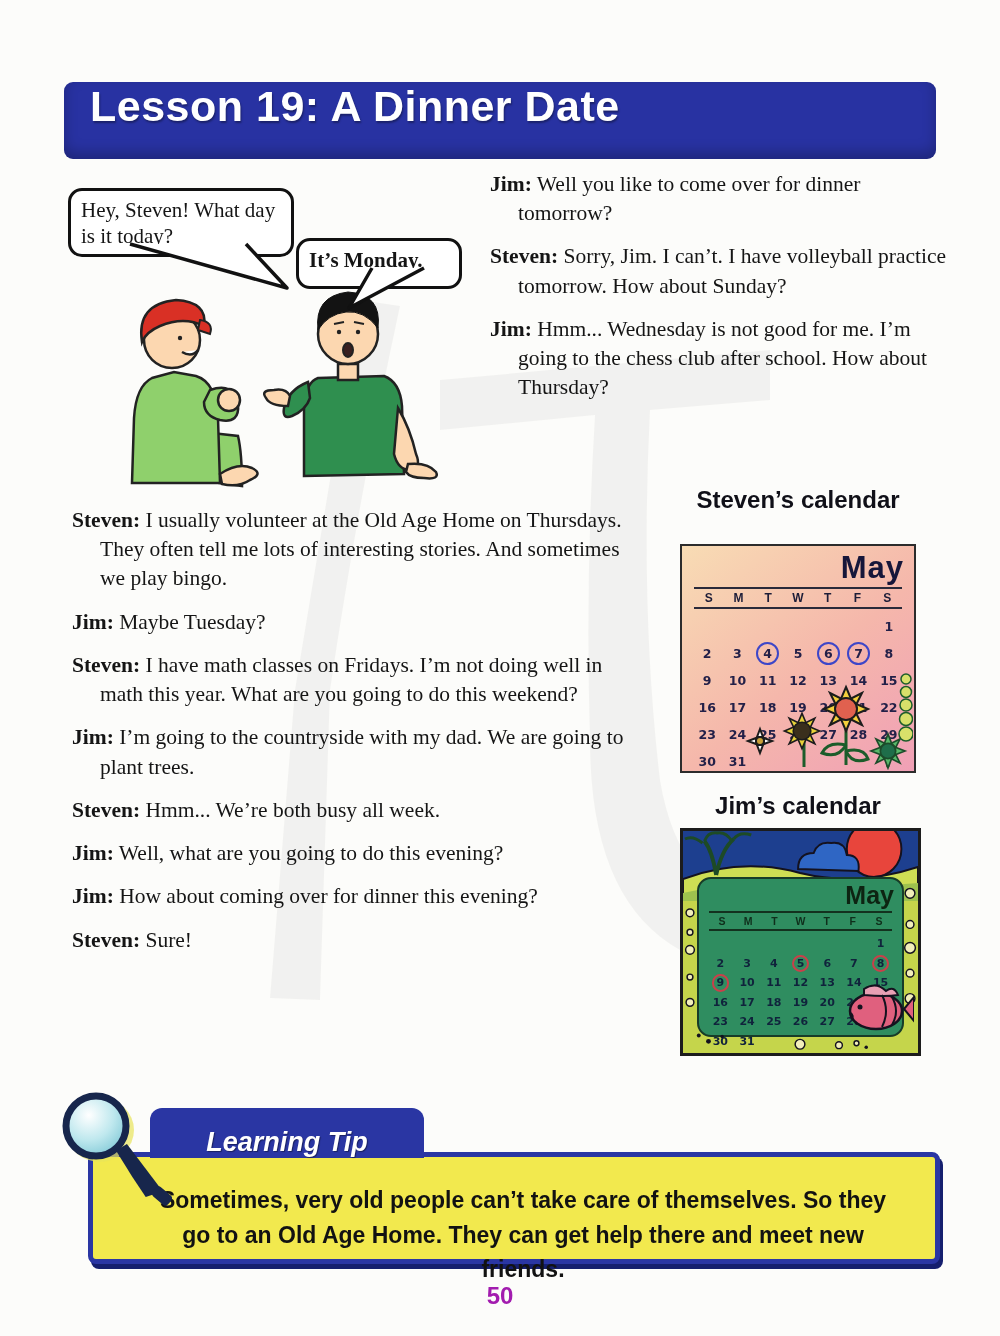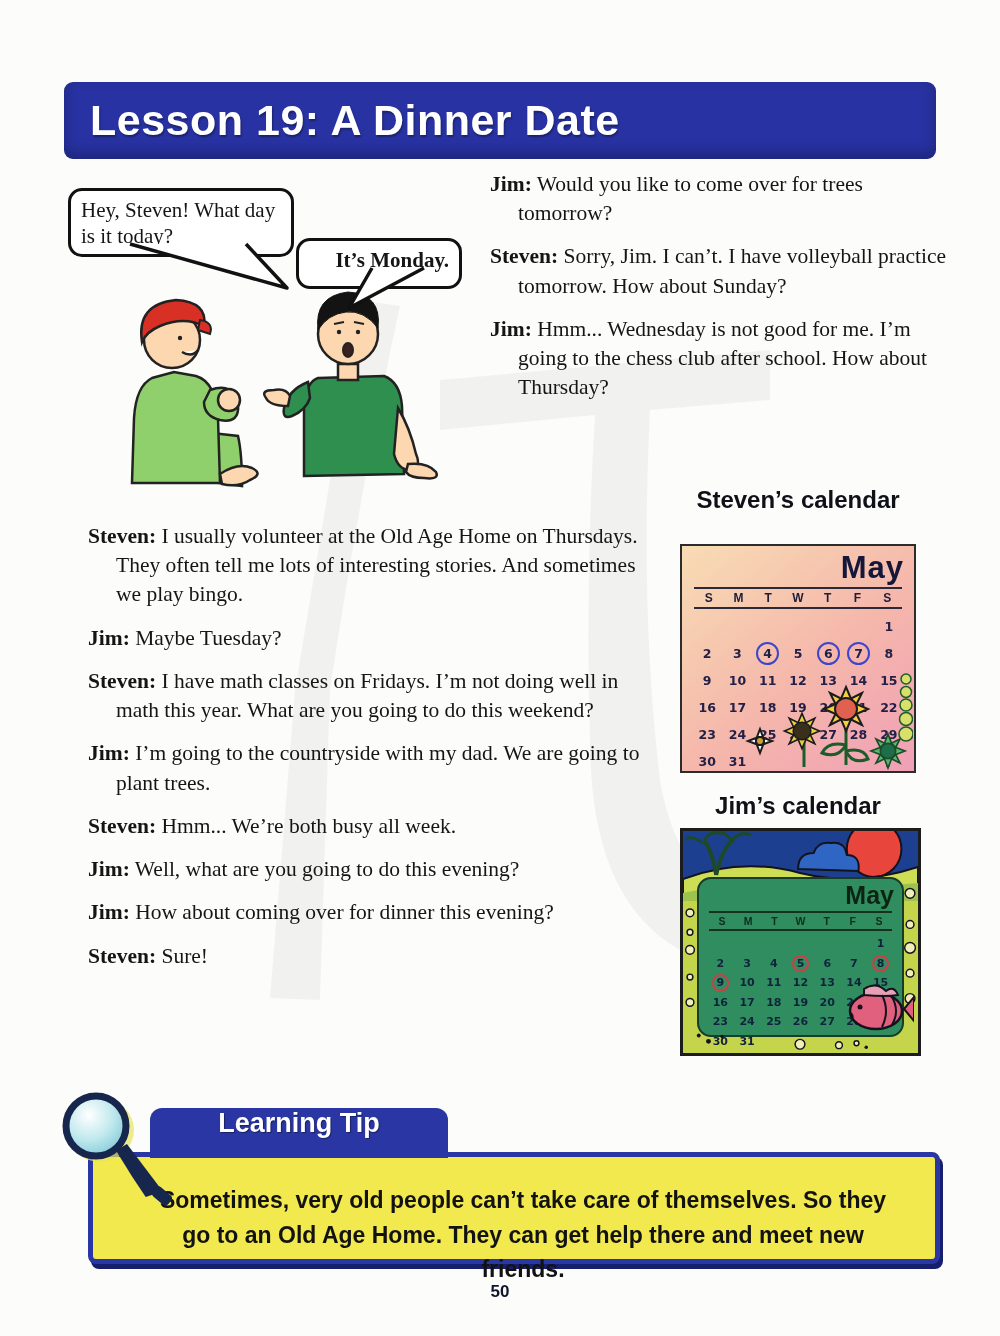--- a/index.html
+++ b/index.html
@@ -3,37 +3,37 @@
 <meta charset="utf-8">
 <style>
   html,body{margin:0;padding:0;background:#e9e9e9;}
   .page{position:relative;width:1000px;height:1336px;margin:0 auto;background:#fcfcfa;overflow:hidden;
         font-family:"Liberation Serif",serif;color:#151515;}
   .watermark{position:absolute;left:210px;top:260px;width:620px;height:760px;opacity:.05;pointer-events:none;}
 
   
   .banner{position:absolute;left:64px;top:82px;width:872px;height:77px;
           background:var(--banner-blue,#2832a2);border-radius:9px;
-          box-shadow:inset 0 -6px 14px rgba(0,0,0,.25);display:flex;align-items:center;}
+          box-shadow:inset 0 -6px 14px rgba(0,0,0,.25);display:flex;align-items:flex-start;}
   .banner h1{margin:0 0 0 26px;font-family:"Liberation Sans",sans-serif;font-size:43px;font-weight:800;
              color:#ffffff;letter-spacing:.5px;text-shadow:1px 2px 2px rgba(0,0,0,.35);}
 
   
   .bubble{position:absolute;background:#fff;border:3.5px solid #111;border-radius:14px;
           font-size:21px;line-height:1.25;padding:6px 10px;z-index:3;}
   .bubble1{left:68px;top:188px;width:200px;height:51px;}
-  .bubble2{left:296px;top:238px;width:140px;height:33px;font-weight:700;text-align:right;}
+  .bubble2{left:296px;top:238px;width:140px;height:33px;font-weight:700;}
   .tails{position:absolute;left:0;top:0;width:1000px;height:1336px;pointer-events:none;z-index:4;}
 
   
   .dialogue p{margin:0 0 14px 0;font-size:21.5px;line-height:1.36;
               padding-left:28px;text-indent:-28px;}
   .dialogue b{font-weight:700;text-align:right;}
   .right-col{position:absolute;left:490px;top:170px;width:468px;}
-  .main-col{position:absolute;left:88px;top:506px;width:566px;margin-top:16px;}
+  .main-col{position:absolute;left:72px;top:506px;width:566px;}
 
   
   .boys{position:absolute;left:92px;top:278px;width:370px;height:215px;z-index:1;}
 
   
   .cal-label{position:absolute;font-family:"Liberation Sans",sans-serif;font-weight:700;font-size:24px;
              color:#101018;text-align:center;}
   .steven-label{left:672px;top:486px;width:252px;}
   .jim-label{left:672px;top:792px;width:252px;}
 
@@ -63,33 +63,33 @@
   .jim-inner .cal-month{font-size:25px;color:#0d2412;}
   .jim-inner .cal-rule{border-top:2px solid #13321f;}
   .jim-inner .cal-days{color:#0f2e1b;font-size:10.5px;}
   .jim-inner .cal-grid{row-gap:2px;font-size:11px;color:#10233c;margin-top:4px;}
   .jim-inner .cal-cell{height:17.5px;}
   .jim-inner .cal-cell.circled{width:17.5px;}
   .jim-bubbles{position:absolute;left:0;top:0;width:100%;height:100%;pointer-events:none;}
   .jim-fish{position:absolute;right:4px;bottom:18px;width:72px;height:52px;}
 
   
-  .tip-tab{position:absolute;left:150px;top:1108px;width:298px;height:50px;background:var(--tip-blue,#2a36a3);
-           border-radius:12px 12px 0 0;display:flex;align-items:flex-start;justify-content:center;z-index:2;}
+  .tip-tab{position:absolute;left:150px;top:1108px;width:274px;height:50px;background:var(--tip-blue,#2a36a3);
+           border-radius:12px 12px 0 0;display:flex;align-items:flex-end;justify-content:center;z-index:2;font-style:italic;}
   .tip-tab span{font-family:"Liberation Sans",sans-serif;font-weight:800;font-size:27px;color:#fff;
                 text-shadow:1px 1px 1px rgba(0,0,0,.4);}
   .tip-box{position:absolute;left:88px;top:1152px;width:852px;height:112px;box-sizing:border-box;
            background:var(--tip-yellow,#f2e94e);border:5px solid var(--tip-blue,#2a36a3);border-radius:8px;
            box-shadow:3px 5px 0 #151f6e;z-index:1;}
   .tip-box p{margin:0;padding:26px 40px 0 58px;text-align:center;
              font-family:"Liberation Sans",sans-serif;font-weight:700;font-size:23px;line-height:1.5;color:#121212;}
   .magnifier{position:absolute;left:56px;top:1090px;width:130px;height:125px;z-index:3;}
 
   .page-number{position:absolute;left:0;top:1282px;width:100%;text-align:center;
-               font-family:"Liberation Sans",sans-serif;font-weight:800;font-size:17px;color:#0f172a;}
+               font-family:"Liberation Sans",sans-serif;font-weight:800;font-size:24px;color:#a21caf;}
 </style>
 </head>
 <body>
 
 <div class="page">
 
   <svg class="watermark" viewBox="0 0 620 760">
     <path d="M150 40 L190 46 Q150 230 120 430 L110 740 L60 738 L85 430 Q120 220 150 40Z" fill="#444"></path>
     <path d="M230 120 L560 90 L560 140 L440 150 Q430 350 450 520 Q470 640 560 640 L600 600 L605 660 Q560 730 470 690 Q380 640 380 480 Q375 320 385 155 L230 170Z" fill="#444"></path>
   </svg>
@@ -134,21 +134,21 @@
       <circle cx="256" cy="56" r="30" fill="#fcd7b0" stroke="#222" stroke-width="2.5"></circle>
       <path d="M226 52 Q222 18 256 14 Q290 16 286 50 Q272 32 254 34 Q236 36 226 52 Z" fill="#131313" stroke="#131313"></path>
       <circle cx="247" cy="54" r="2.2" fill="#222"></circle>
         <circle cx="266" cy="54" r="2.2" fill="#222"></circle>
       <path d="M242 46 L252 44 M262 44 L272 46" stroke="#222" stroke-width="2"></path>
       <ellipse cx="256" cy="72" rx="5" ry="7" fill="#3a2020" stroke="#222" stroke-width="2"></ellipse>
     </g>
   </svg>
 
   <section class="dialogue right-col">
-    <p><b>Jim:</b> <span>Would you like to come over for trees tomorrow?</span></p>
+    <p><b>Jim:</b> <span>Well you like to come over for dinner tomorrow?</span></p>
     <p><b>Steven:</b> <span>Sorry, Jim. I can’t. I have volleyball practice tomorrow. How about Sunday?</span></p>
     <p><b>Jim:</b> <span>Hmm... Wednesday is not good for me. I’m going to the chess club after school. How about Thursday?</span></p>
   </section>
 
   <section class="dialogue main-col">
     <p><b>Steven:</b> <span>I usually volunteer at the Old Age Home on Thursdays. They often tell me lots of interesting stories. And sometimes we play bingo.</span></p>
     <p><b>Jim:</b> <span>Maybe Tuesday?</span></p>
     <p><b>Steven:</b> <span>I have math classes on Fridays. I’m not doing well in math this year. What are you going to do this weekend?</span></p>
     <p><b>Jim:</b> <span>I’m going to the countryside with my dad. We are going to plant trees.</span></p>
     <p><b>Steven:</b> <span>Hmm... We’re both busy all week.</span></p>

